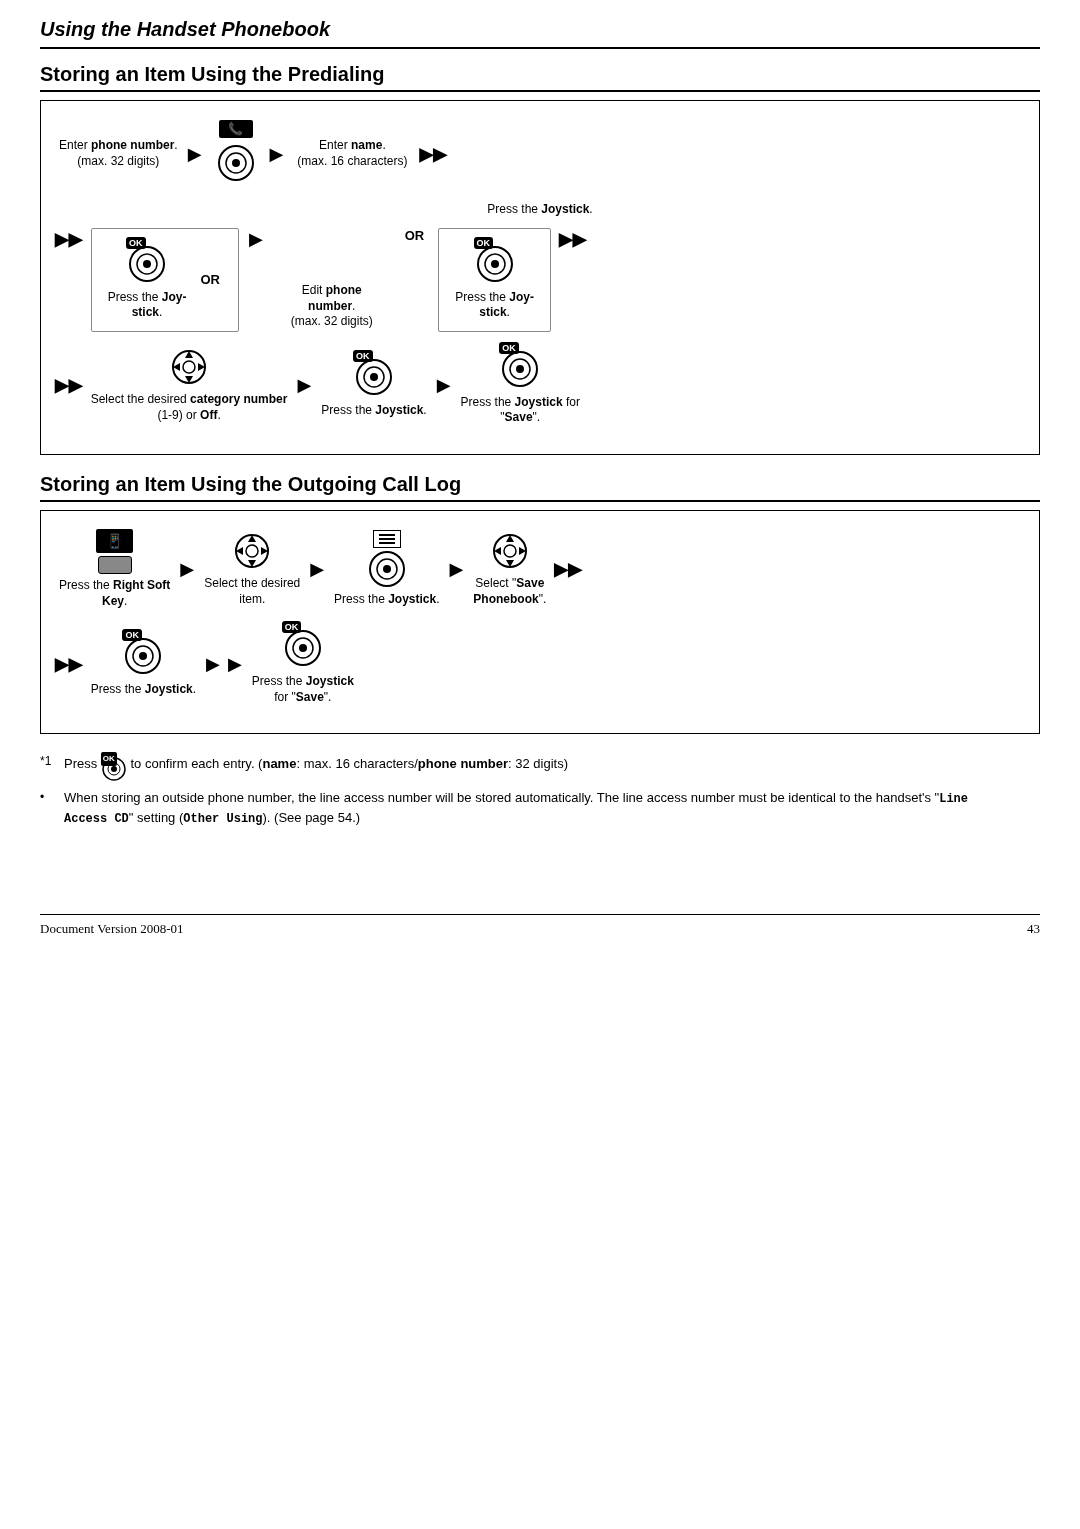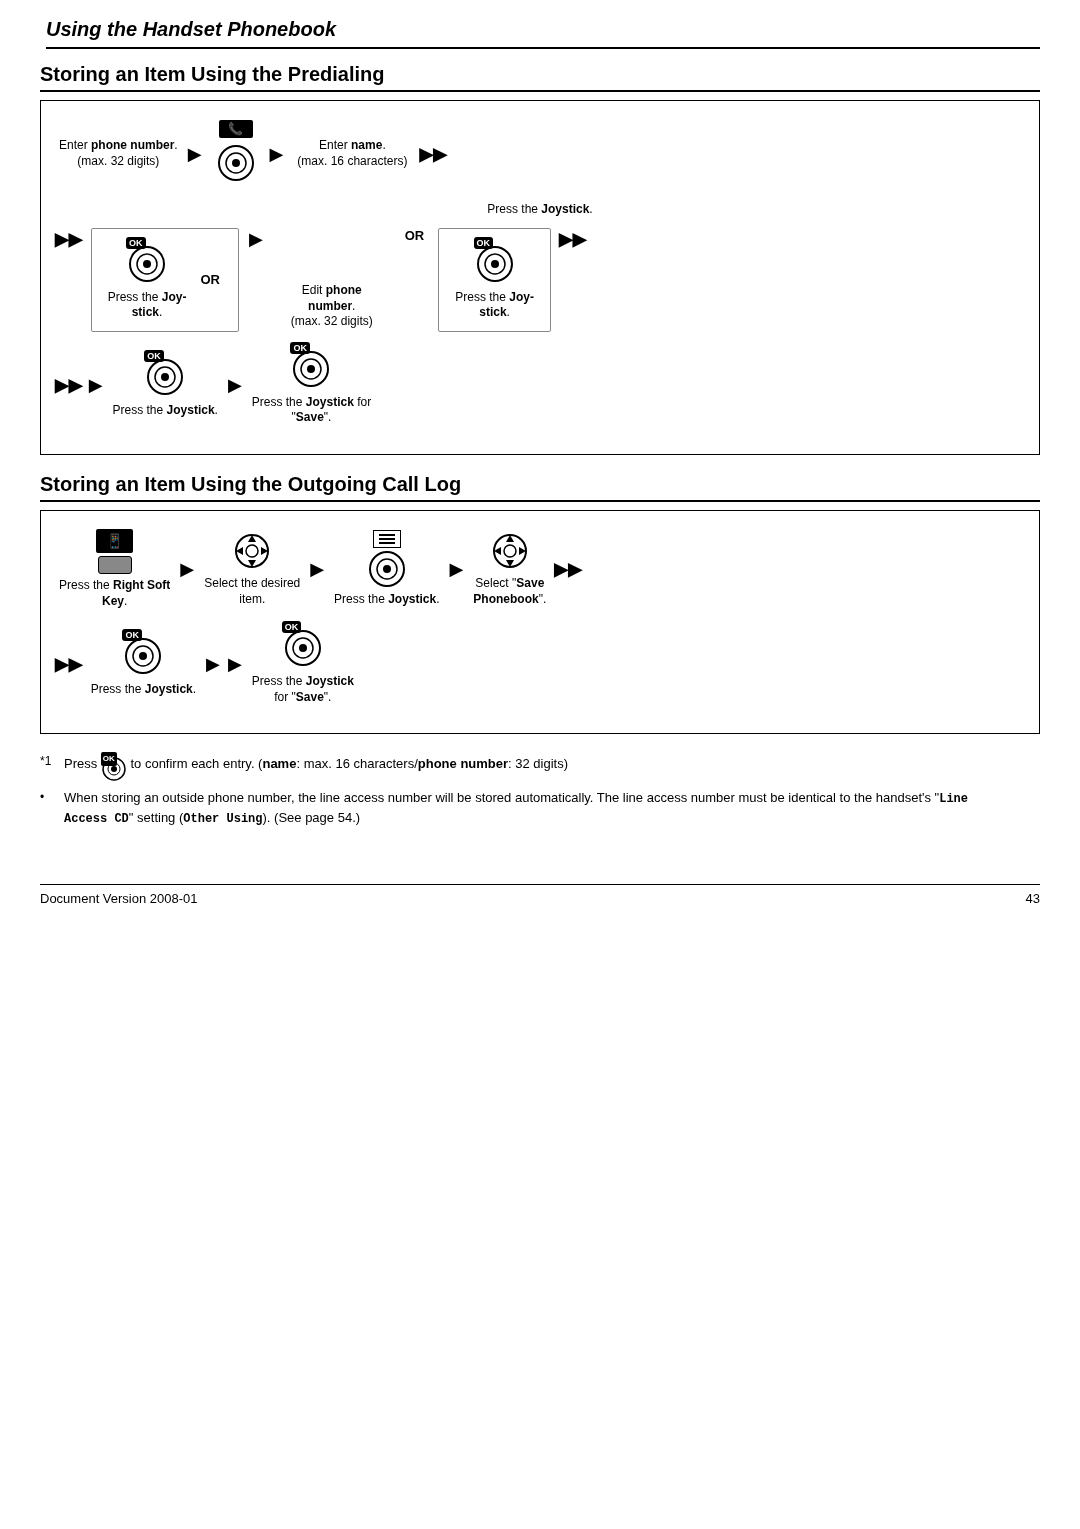--- a/index.html
+++ b/index.html
@@ -12,21 +12,20 @@
       min-height: 1529px;
       padding: 0 40px 40px 40px;
     }
 
     
     .page-header {
       text-align: right elena;
       padding: 18px 0 6px 0;
       border-bottom: 2px solid #000;
       margin-bottom: 12px;
-      margin-left: 6px;
     }
     .page-header-title {
       font-style: italic;
       font-weight: bold;
       font-size: 20px;
     }
 
     
     .section-heading {
       font-size: 20px;
@@ -232,20 +231,31 @@
         <span class="label-text" style="margin-top:4px;">Press the <b>Joy-<br>stick</b>.</span>
       </div>
     </div>
 
     <span class="double-arrow">▶▶</span>
   </div>
 
   <div class="flow-row" style="margin-top:10px;">
     <span class="double-arrow">▶▶</span>
 
+    <div class="flow-cell xwide">
+      <svg width="42" height="42" viewBox="0 0 42 42">
+        <circle cx="21" cy="21" r="16" fill="none" stroke="#000" stroke-width="2"></circle>
+        <circle cx="21" cy="21" r="6" fill="none" stroke="#000" stroke-width="1.5"></circle>
+        <polygon points="21,5 17,12 25,12" fill="#000"></polygon>
+        <polygon points="21,37 17,30 25,30" fill="#000"></polygon>
+        <polygon points="5,21 12,17 12,25" fill="#000"></polygon>
+        <polygon points="37,21 30,17 30,25" fill="#000"></polygon>
+      </svg>
+      <span class="label-text" style="margin-top:4px;">Select the desired <b>category number</b><br>(1-9) or <b>Off</b>.</span>
+    </div>
 
     <span class="arrow">▶</span>
 
     <div class="flow-cell">
       <div style="position:relative; display:inline-block;">
         <span style="background:#000;color:#fff;font-size:9px;font-weight:bold;border-radius:3px;padding:1px 3px;position:absolute;top:-2px;left:-2px;z-index:1;">OK</span>
         <svg class="joystick-svg" viewBox="0 0 38 38" style="margin-top:6px;">
           <circle cx="19" cy="19" r="17" fill="none" stroke="#000" stroke-width="2"></circle>
           <circle cx="19" cy="19" r="10" fill="none" stroke="#000" stroke-width="1.5"></circle>
           <circle cx="19" cy="19" r="4" fill="#000"></circle>
@@ -388,16 +398,16 @@
     </span>
   </div>
   <div class="footnote-item">
     <span class="footnote-marker">•&nbsp;</span>
     <span>
       When storing an outside phone number, the line access number will be stored automatically. The line access number must be identical to the handset's "<code><b>Line<br>Access CD</b></code>" setting (<code><b>Other Using</b></code>). (See page 54.)
     </span>
   </div>
 </div>
 
-<div style="margin-top: 56px; border-top: 1.5px solid #000; padding-top: 6px; display:flex; justify-content: space-between; font-size:13px;">
+<div style="margin-top: 86px; border-top: 1.5px solid #000; padding-top: 6px; display:flex; justify-content: space-between; font-size:13px;font-family:Liberation Serif, serif;">
   <span>Document Version 2008-01</span>
   <span>43</span>
 </div>
 
 </body></html>

